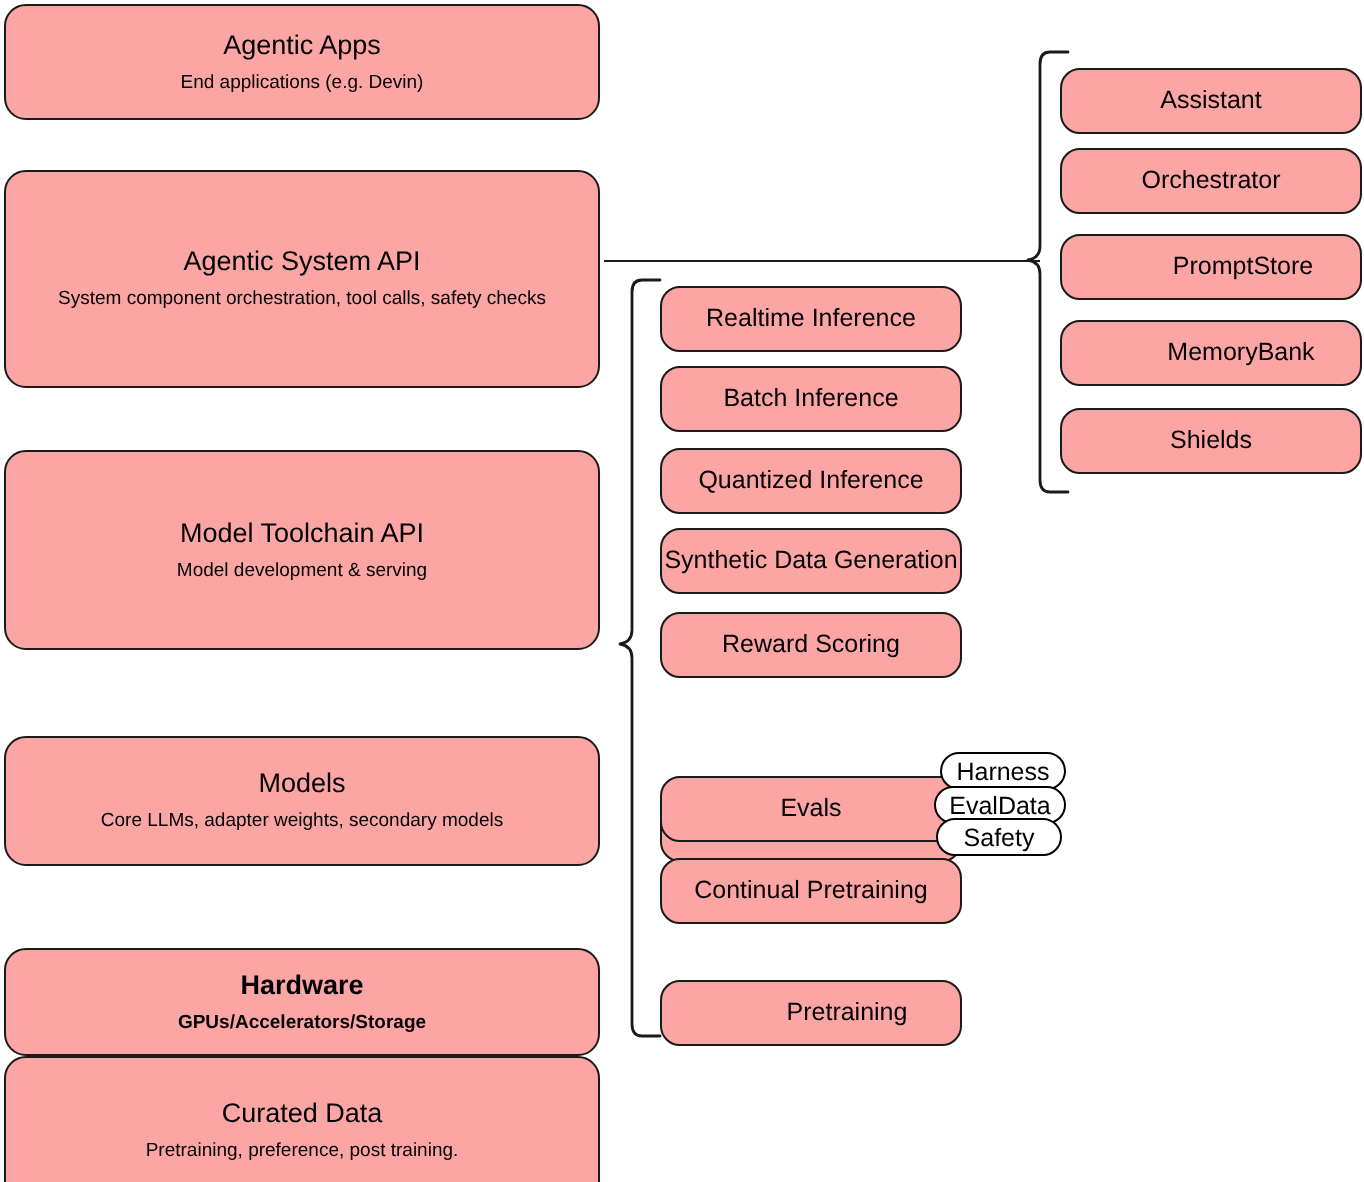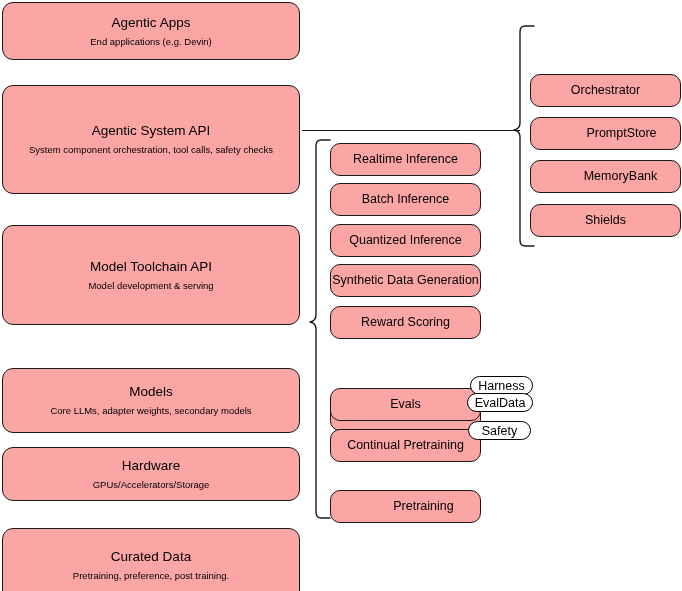--- a/index.html
+++ b/index.html
@@ -103,38 +103,41 @@
   <div class="node layer" style="top:225px; height:100px;">
     <div class="title">Model Toolchain API</div>
     <div class="sub">Model development &amp; serving</div>
   </div>
 
   <div class="node layer" style="top:368px; height:65px;">
     <div class="title">Models</div>
     <div class="sub">Core LLMs, adapter weights, secondary models</div>
   </div>
 
-  <div class="node layer" style="top:447px; height:54px;">
+  <div class="node layer" style="top:474px; height:54px;font-weight:bold;">
     <div class="title">Hardware</div>
     <div class="sub">GPUs/Accelerators/Storage</div>
   </div>
 
   <div class="node layer" style="top:528px; height:75px;">
     <div class="title">Curated Data</div>
     <div class="sub">Pretraining, preference, post training.</div>
   </div>
 
   <div class="connector" style="left:302px; top:130px; width:218px;"></div>
 
   <div class="bracket" style="left:512px; top:24px;">
     <svg width="24" height="226" viewBox="0 0 24 226" fill="none">
       <path d="M22 2 H13 Q8 2 8 8 V99 Q8 105 2 106 Q8 107 8 113 V216 Q8 222 13 222 H22" stroke="#1a1a1a" stroke-width="1.4" fill="none" stroke-linecap="round" stroke-linejoin="round"></path>
     </svg>
   </div>
 
+  <div class="node chip col-right" style="top:34px;">
+    <div class="title">Assistant</div>
+  </div>
   <div class="node chip col-right" style="top:74px;justify-content:center;">
     <div class="title">Orchestrator</div>
   </div>
   <div class="node chip col-right" style="top:117px;padding-left:32px;">
     <div class="title">PromptStore</div>
   </div>
   <div class="node chip col-right" style="top:160px;padding-left:30px;">
     <div class="title">MemoryBank</div>
   </div>
   <div class="node chip col-right" style="top:204px;">
@@ -174,17 +177,17 @@
   <div class="node chip col-mid" style="top:490px;padding-left:36px;">
     <div class="title">Pretraining</div>
   </div>
 
   <div class="pill" style="left:470px; top:376px; width:63px;">
     <span>Harness</span>
   </div>
   <div class="pill" style="left:467px; top:393px; width:66px;justify-content:center;">
     <span>EvalData</span>
   </div>
-  <div class="pill" style="left:468px; top:421px; width:63px;">
+  <div class="pill" style="left:468px; top:409px; width:63px;">
     <span>Safety</span>
   </div>
 
 </div>
 
 </body></html>

